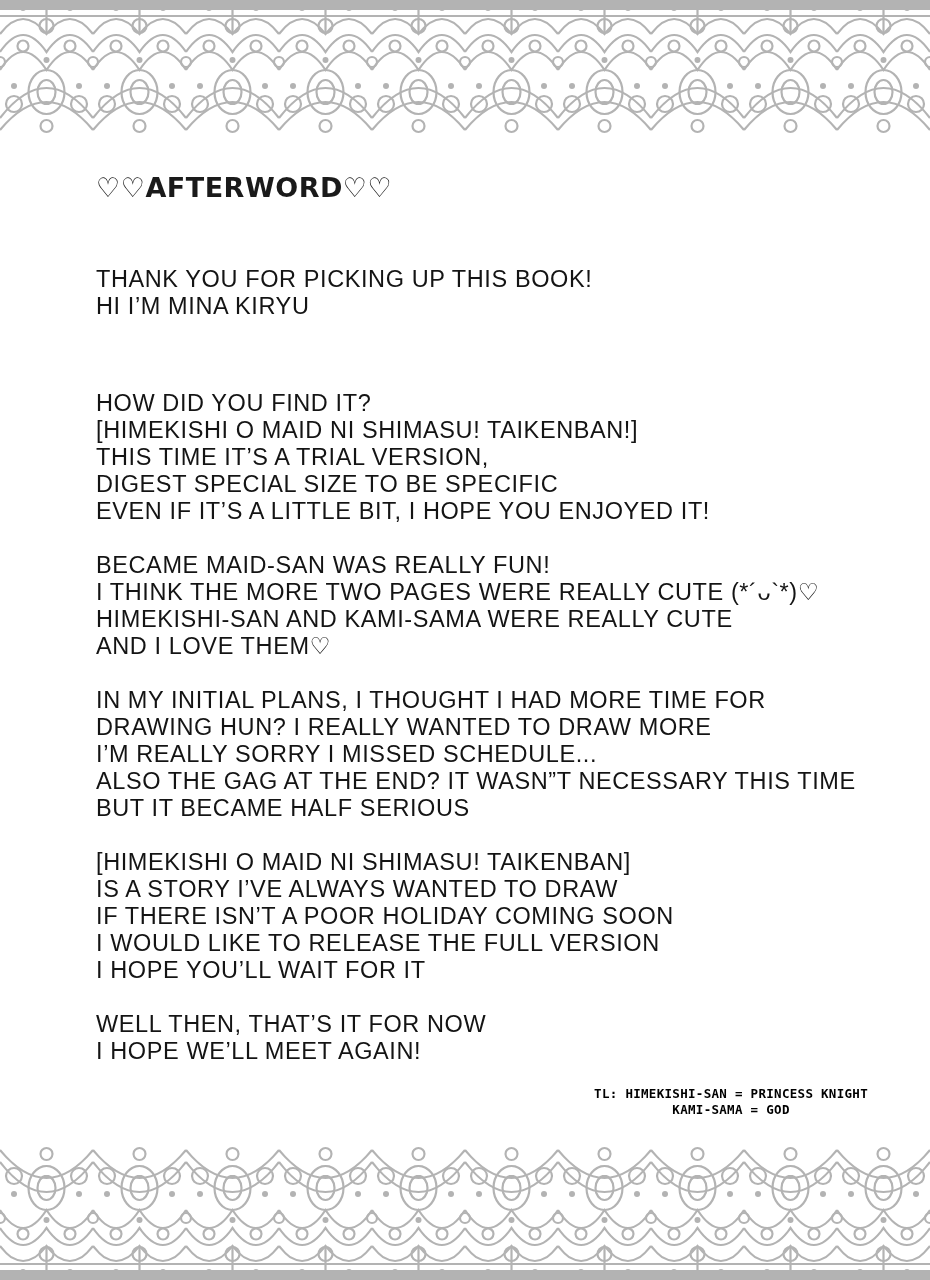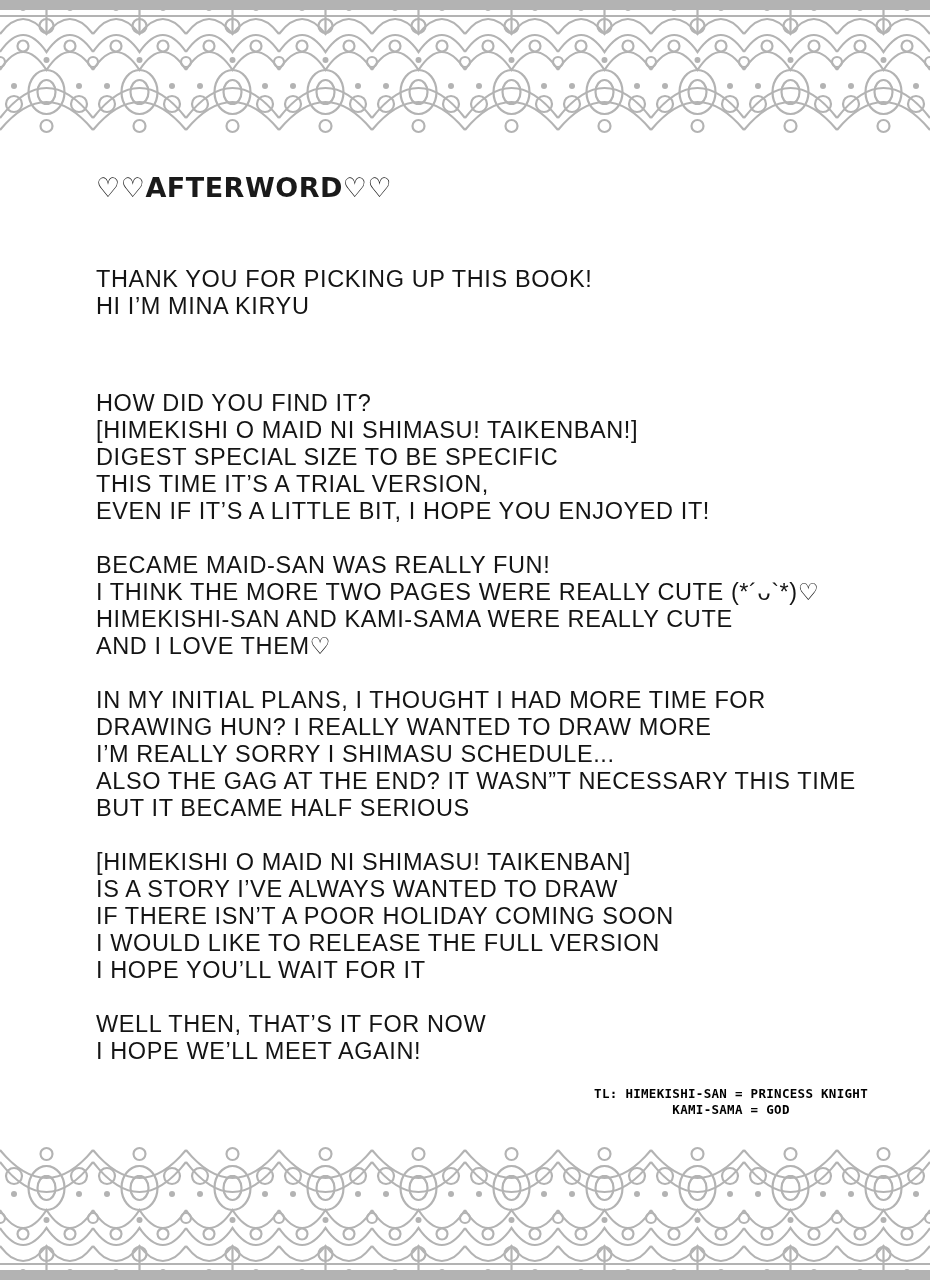--- a/index.html
+++ b/index.html
@@ -135,36 +135,36 @@
     <div class="para">
       <div>THANK YOU FOR PICKING UP THIS BOOK!</div>
       <div>HI I’M MINA KIRYU</div>
     </div>
 
     <div class="gap-small"></div>
 
     <div class="para">
       <div>HOW DID YOU FIND IT?</div>
       <div>[HIMEKISHI O MAID NI SHIMASU! TAIKENBAN!]</div>
+      <div>THIS TIME IT’S A TRIAL VERSION,</div>
       <div>DIGEST SPECIAL SIZE TO BE SPECIFIC</div>
-      <div>THIS TIME IT’S A TRIAL VERSION,</div>
       <div>EVEN IF IT’S A LITTLE BIT, I HOPE YOU ENJOYED IT!</div>
     </div>
 
     <div class="para">
       <div>BECAME MAID-SAN WAS REALLY FUN!</div>
       <div>I THINK THE MORE TWO PAGES WERE REALLY CUTE (*´ᴗ`*)♡</div>
       <div>HIMEKISHI-SAN AND KAMI-SAMA WERE REALLY CUTE</div>
       <div>AND I LOVE THEM♡</div>
     </div>
 
     <div class="para">
       <div>IN MY INITIAL PLANS, I THOUGHT I HAD MORE TIME FOR</div>
       <div>DRAWING HUN? I REALLY WANTED TO DRAW MORE</div>
-      <div>I’M REALLY SORRY I SHIMASU SCHEDULE...</div>
+      <div>I’M REALLY SORRY I MISSED SCHEDULE...</div>
       <div>ALSO THE GAG AT THE END? IT WASN”T NECESSARY THIS TIME</div>
       <div>BUT IT BECAME HALF SERIOUS</div>
     </div>
 
     <div class="para">
       <div>[HIMEKISHI O MAID NI SHIMASU! TAIKENBAN]</div>
       <div>IS A STORY I’VE ALWAYS WANTED TO DRAW</div>
       <div>IF THERE ISN’T A POOR HOLIDAY COMING SOON</div>
       <div>I WOULD LIKE TO RELEASE THE FULL VERSION</div>
       <div>I HOPE YOU’LL WAIT FOR IT</div>

